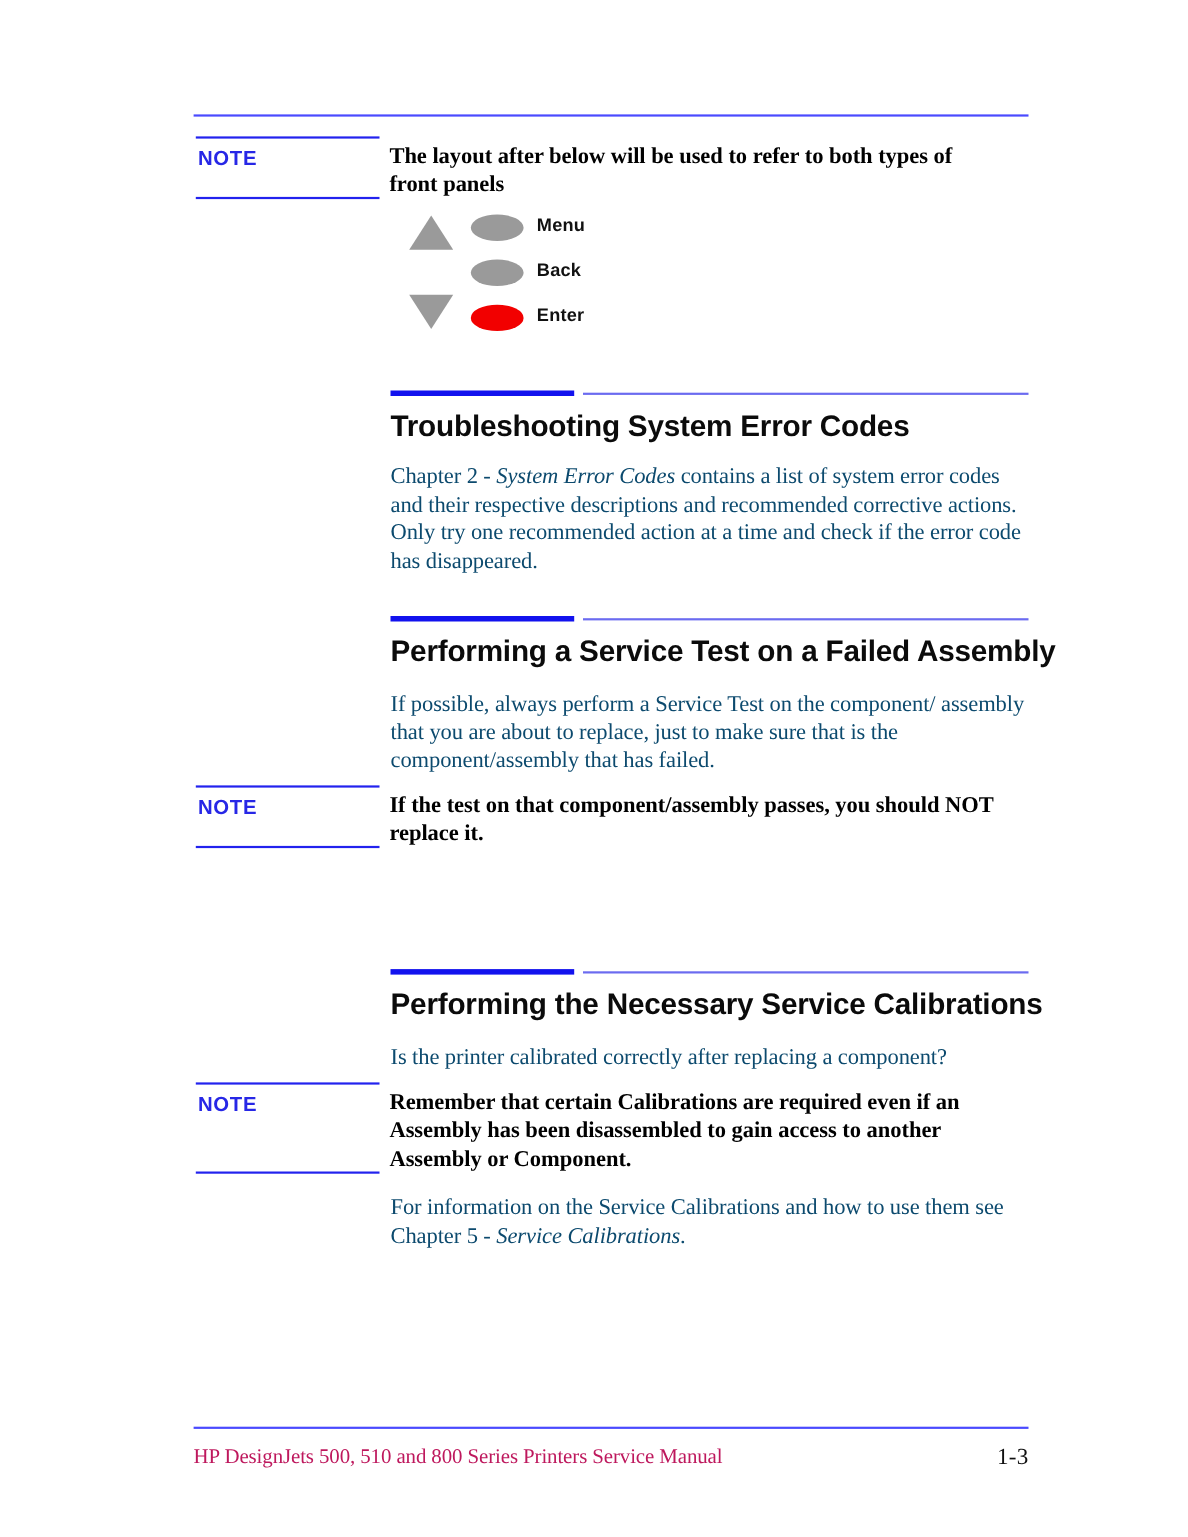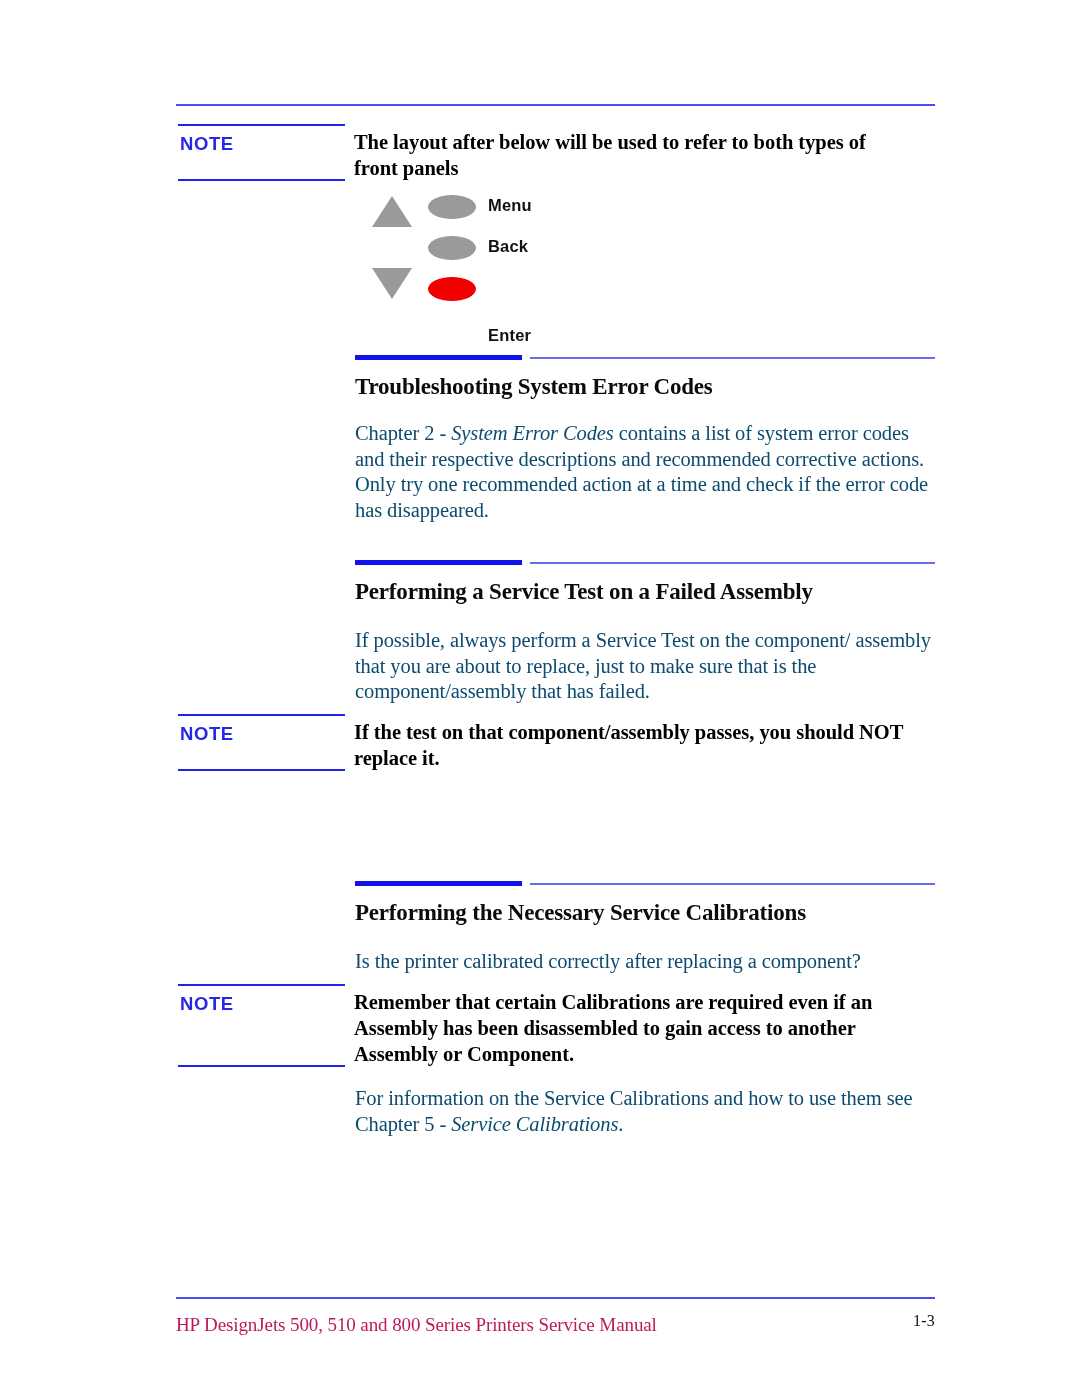--- a/index.html
+++ b/index.html
@@ -126,21 +126,21 @@
     position: absolute;
     left: 126px;
     font-family: "Liberation Sans", "DejaVu Sans", sans-serif;
     font-weight: bold;
     font-size: 16.5px;
     letter-spacing: 0.2px;
     color: #111111;
   }
   .lbl-menu { top: 8px; }
   .lbl-back { top: 49px; }
-  .lbl-enter{ top: 90px; margin-top: 48px; }
+  .lbl-enter{ top: 90px; }
 
   
   .section {
     position: absolute;
     left: 0;
     width: 1080px;
   }
   .rule-thick {
     position: absolute;
     left: 355px;
@@ -154,23 +154,23 @@
     left: 530px;
     top: 2px;
     width: 405px;
     height: 2px;
     background: #6b6bf0;
   }
   .section-title {
     position: absolute;
     left: 355px;
     top: 17px;
-    font-family: Liberation Serif, serif;
+    font-family: Liberation Sans, sans-serif;
     font-weight: bold;
-    font-size: 23px;
+    font-size: 27px;
     line-height: 30px;
     letter-spacing: -0.2px;
     color: #0b0b0b;
     white-space: nowrap;
   }
 
   
   .para {
     position: absolute;
     left: 355px;
@@ -200,21 +200,21 @@
     font-size: 19px;
     letter-spacing: -0.1px;
     color: #be185d;
   }
   .footer-right {
     position: absolute;
     left: 176px;
     top: 1312px;
     width: 759px;
     text-align: right;
-    font-size: 16px;
+    font-size: 21px;
     letter-spacing: 0.2px;
     color: #111111;
   }
 </style>
 </head>
 <body>
 
 <div class="page">
 
   <div class="header-rule"></div>

